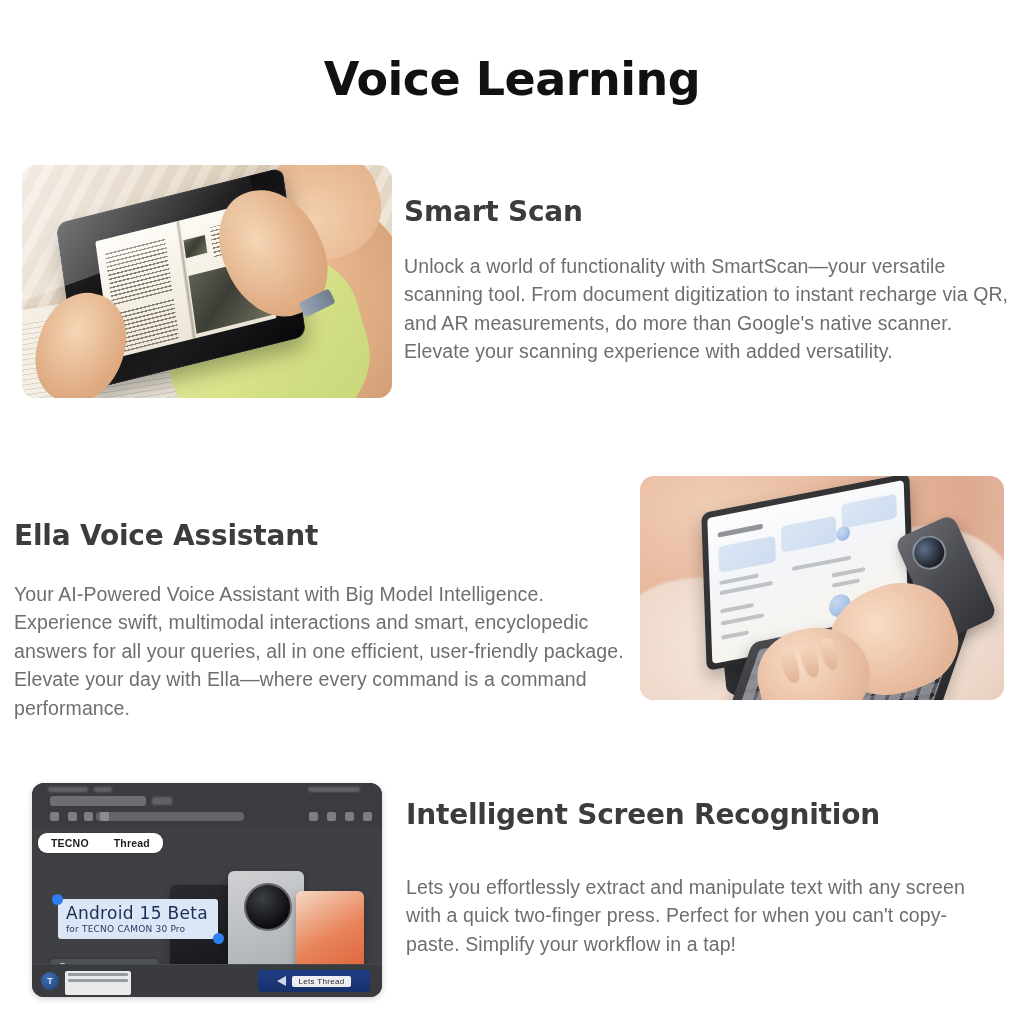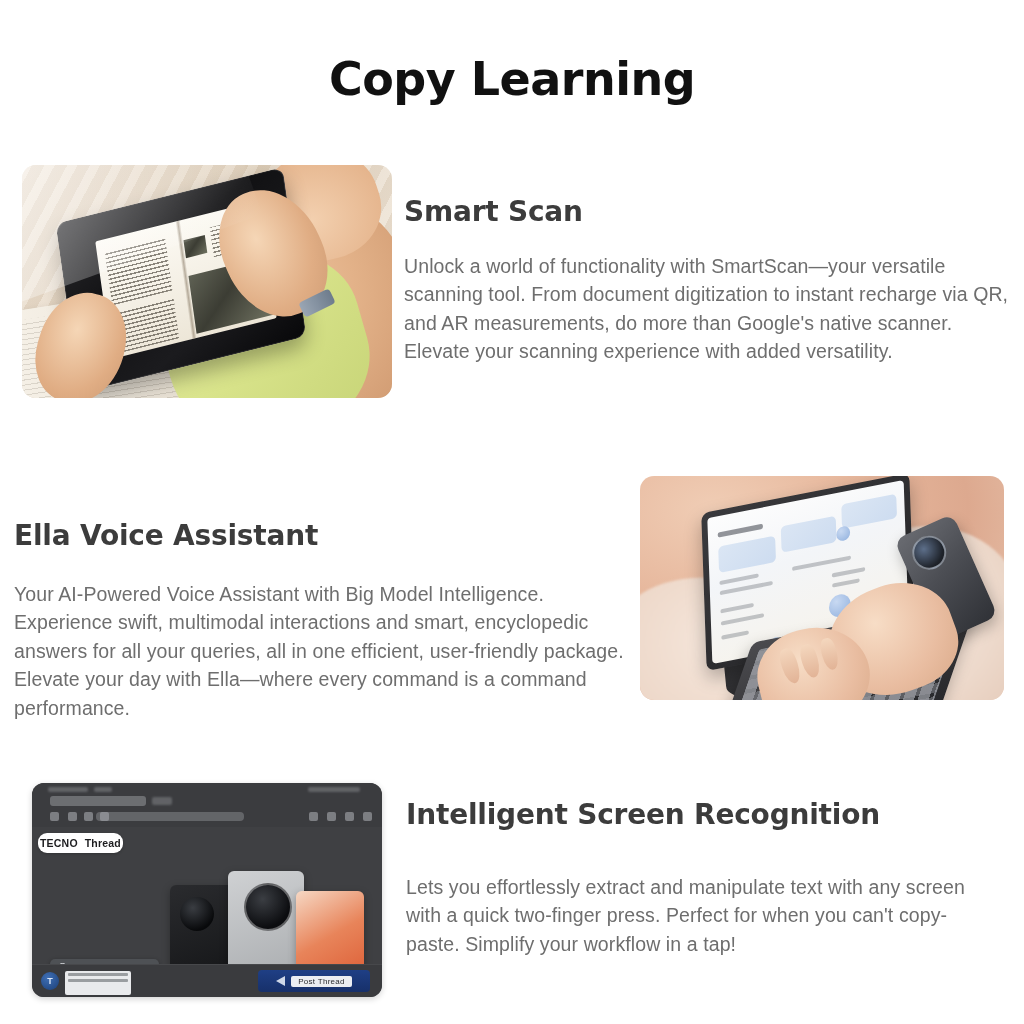--- a/index.html
+++ b/index.html
@@ -311,22 +311,22 @@
     position: absolute; width: 9px; height: 9px;
     background: rgba(178,180,186,0.55);
     border-radius: 2px; filter: blur(0.6px);
   }
   .p3-content { position: absolute; left: 0; right: 0; top: 44px; bottom: 32px; }
 
   .p3-badge {
     position: absolute; left: 6px; top: 6px;
     background: #ffffff;
     border-radius: 9px;
-    padding: 4px 2px;
-    display: flex; gap: 7px;
+    padding: 4px 13px;
+    display: flex; gap: 25px;
     box-shadow: 0 1px 3px rgba(0,0,0,0.22);
   }
   .p3-badge span {
     font-size: 10.5px; font-weight: 700; color: #1d1d1f;
     font-family: "Liberation Sans", sans-serif; letter-spacing: 0.2px;
   }
 
   .p3-selection {
     position: absolute; left: 26px; top: 72px; width: 144px;
     background: #dbe6f7;
@@ -439,21 +439,21 @@
   .p3-send {
     width: 0; height: 0;
     border-top: 5px solid transparent;
     border-bottom: 5px solid transparent;
     border-right: 9px solid #cfd8e8;
   }
 </style>
 </head>
 <body>
 
-<div class="page-title">Copy Learning</div>
+<div class="page-title">Voice Learning</div>
 
 <div class="photo" id="photo1">
   <div class="photo-inner">
     <div class="p1-bg"></div>
     <div class="p1-planks"></div>
     <div class="p1-paper">
       <div class="p1-paper-lines"></div>
     </div>
     <div class="p1-shoulder"></div>
     <div class="p1-neck"></div>
@@ -567,39 +567,45 @@
         <div class="p3-phones">
           <div class="p3-ph p3-ph1">
             <div class="p3-ph-cam"></div>
           </div>
           <div class="p3-ph p3-ph2">
             <div class="p3-ph-cam"></div>
           </div>
           <div class="p3-ph p3-ph3"></div>
         </div>
 
+        <div class="p3-selection">
+          <div class="p3-handle start"></div>
+          <div class="p3-sel-title">Android 15 Beta</div>
+          <div class="p3-sel-sub">for TECNO CAMON 30 Pro</div>
+          <div class="p3-handle end"></div>
+        </div>
 
         <div class="p3-ctxmenu">
           <div class="p3-ctx-search"></div>
           <span>Copy</span>
           <span>Select All</span>
           <div class="p3-ctx-more"></div>
         </div>
 
       </div>
 
       <div class="p3-bottombar">
         <div class="p3-avatar">T</div>
         <div class="p3-tip">
           <i></i>
             <i></i>
         </div>
         <div class="p3-post">
           <div class="p3-send"></div>
-          <span class="p3-post-label">Post Thread</span>
+          <span class="p3-post-label">Lets Thread</span>
         </div>
       </div>
 
     </div>
   </div>
 </div>
 
 <h2 class="sec-heading" id="sec3-heading">Intelligent Screen Recognition</h2>
 <p class="sec-body" id="sec3-body">Lets you effortlessly extract and manipulate text with any screen with a quick two-finger press. Perfect for when you can't copy-paste. Simplify your workflow in a tap!</p>
 

